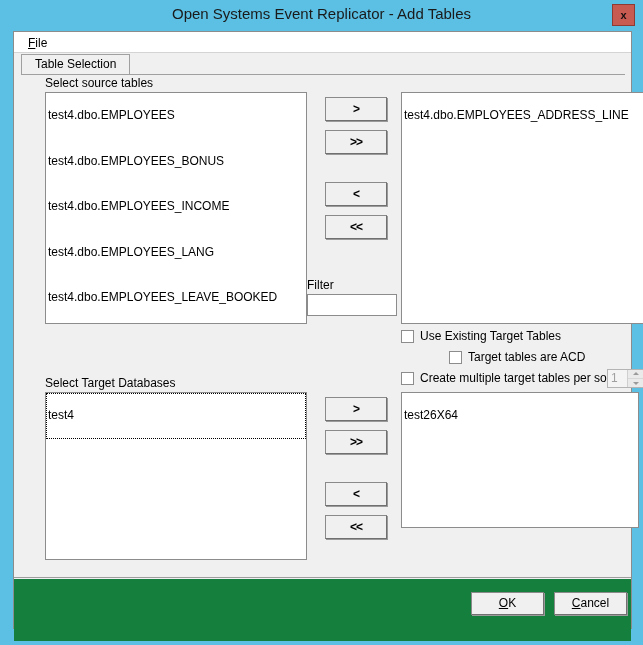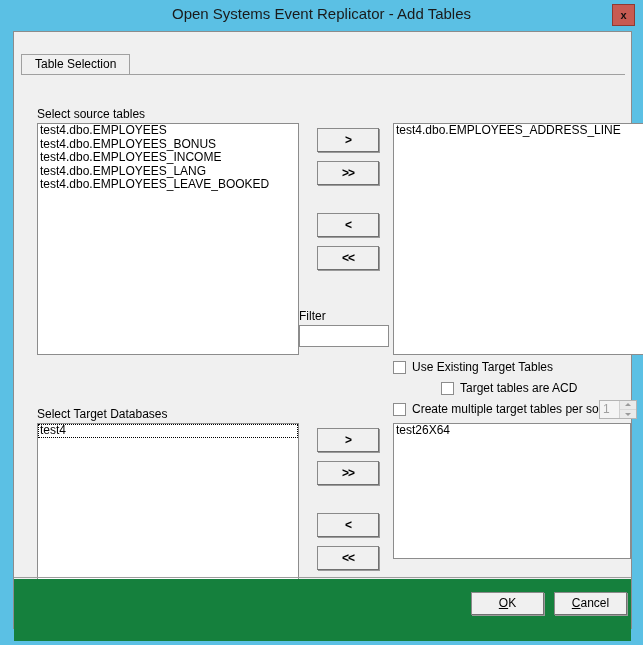--- a/index.html
+++ b/index.html
@@ -121,43 +121,42 @@
     left: 0;
     top: 20px;
     width: 604px;
     height: 1px;
     background: #a0a0a0;
   }
 
   
   .panel {
     position: absolute;
-    left: 13px;
+    left: 21px;
     top: 42px;
     width: 604px;
     height: 495px;
-    margin-top: 31px;
   }
 
   
   .group-label {
     position: absolute;
     font-size: 12px;
     color: #000;
     white-space: nowrap;
   }
   .listbox {
     position: absolute;
     background: #ffffff;
     border: 1px solid #8c8c8c;
     box-sizing: border-box;
     overflow: hidden;
   }
   .listbox .row {
-    padding: 0 2px;
+    padding: 16px 2px;
     font-size: 12px;
     line-height: 13.6px;
     color: #000;
     white-space: nowrap;
     cursor: default;
   }
   .listbox .row.focused {
     outline: 1px dotted #000;
     outline-offset: -1px;
   }
@@ -292,20 +291,25 @@
 
 <div class="window">
 
   <div class="titlebar">
     <div class="title-text">Open Systems Event Replicator - Add Tables</div>
     <div class="close-btn">x</div>
   </div>
 
   <div class="client">
 
+    <div class="menubar">
+      <div class="menu-item">
+        <u>F</u><span>ile</span>
+      </div>
+    </div>
 
     <div class="tabstrip">
       <div class="tab">Table Selection</div>
       <div class="tab-underline"></div>
     </div>
 
     <div class="panel">
 
       <div class="group-label" style="left:10px; top:2px;">Select source tables</div>
 

